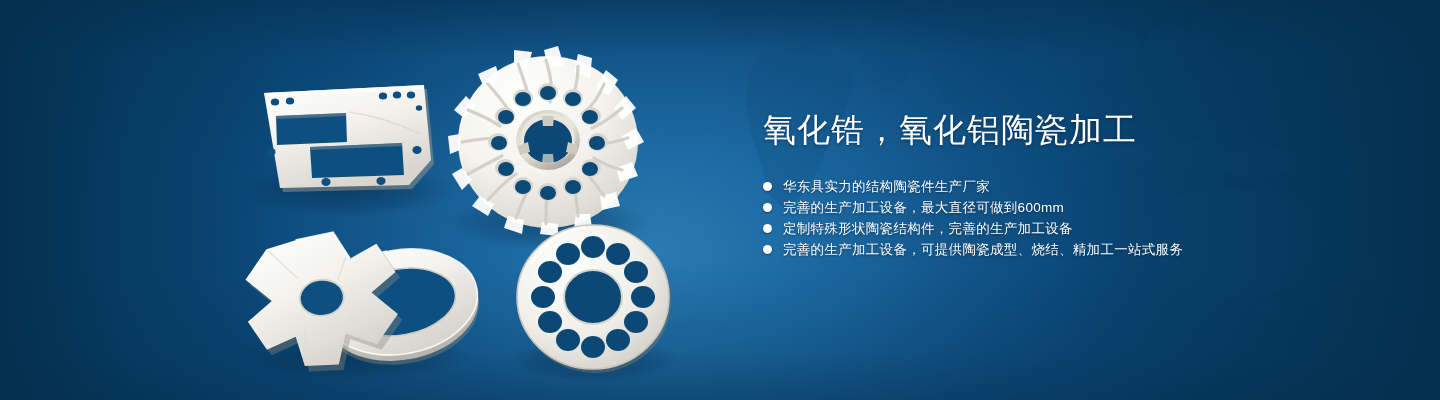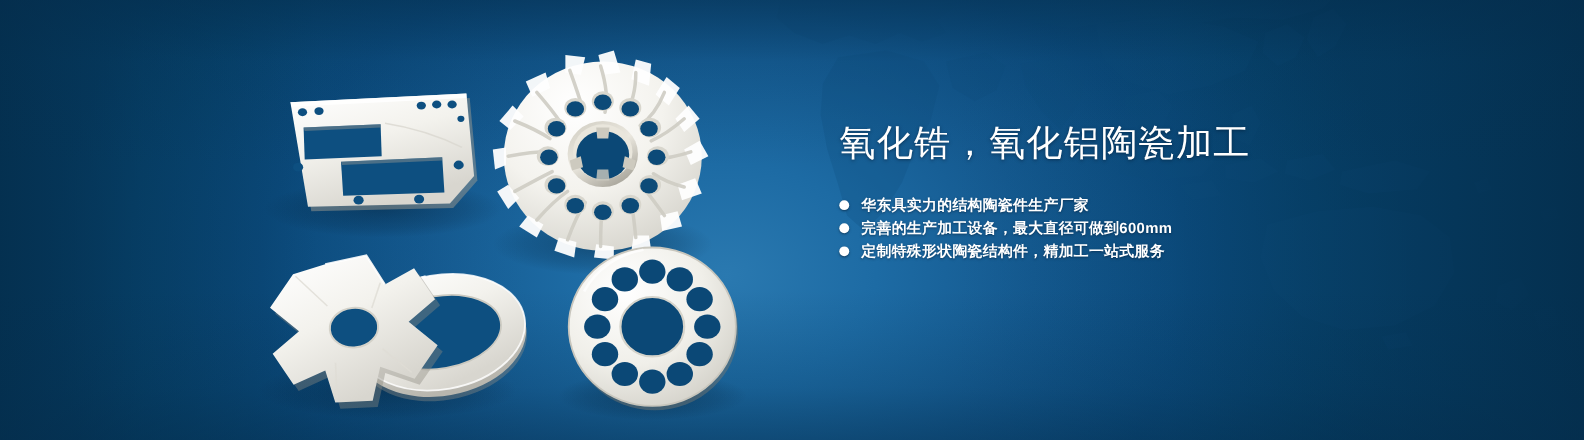--- a/index.html
+++ b/index.html
@@ -98,21 +98,20 @@
   .bullets {
     list-style: none;
     margin: 24px 0 0 0;
     padding: 0;
   }
   .bullet {
     display: flex;
     align-items: center;
     height: 21px;
     margin-bottom: 0px;
-    font-weight: bold;
   }
   .dot {
     flex: 0 0 auto;
     width: 9px;
     height: 9px;
     border-radius: 50%;
     background: #ffffff;
     margin-right: 11px;
     box-shadow: 0 1px 2px rgba(0,15,30,0.5);
   }
@@ -392,18 +391,22 @@
       <li class="bullet">
         <span class="dot"></span>
         <span class="btext">华东具实力的结构陶瓷件生产厂家</span>
       </li>
       <li class="bullet">
         <span class="dot"></span>
         <span class="btext">完善的生产加工设备，最大直径可做到600mm</span>
       </li>
       <li class="bullet">
         <span class="dot"></span>
-        <span class="btext">定制特殊形状陶瓷结构件，精加工一站式服务</span>
+        <span class="btext">定制特殊形状陶瓷结构件，完善的生产加工设备</span>
+      </li>
+      <li class="bullet">
+        <span class="dot"></span>
+        <span class="btext">完善的生产加工设备，可提供陶瓷成型、烧结、精加工一站式服务</span>
       </li>
     </ul>
   </div>
 
 </div>
 
 </body></html>

